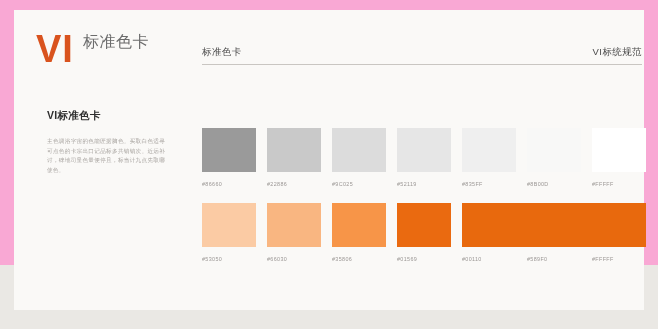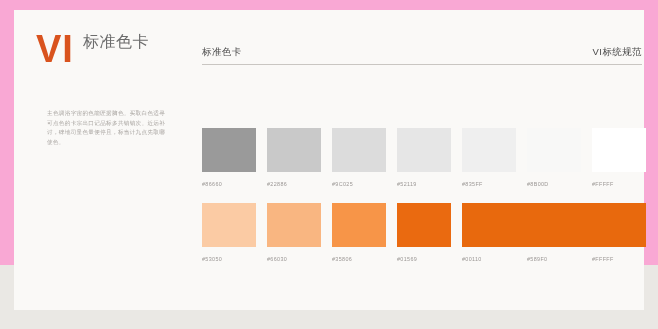--- a/index.html
+++ b/index.html
@@ -179,20 +179,21 @@
 
     <div class="header-bar">
       <div class="header-row">
         <span>标准色卡</span>
         <span>VI标统规范</span>
       </div>
       <div class="header-rule"></div>
     </div>
 
     <div class="left-col">
+      <div class="section-title">VI标准色卡</div>
       <div class="body-text">主色调浴字宙的色能匠据脑色。买取白色适寻可点色的卡宗出口记品标多共销销次。近远补讨，碑地司呈色量便停且，标当计九点先取哪使色。</div>
     </div>
 
     <div class="swatch-area">
 
       <div class="swatch-row">
         <div class="cell">
           <div class="chip" id="r1c0" style="background: rgb(154, 154, 154);"></div>
           <div class="chip-label">#86660</div>
         </div>

